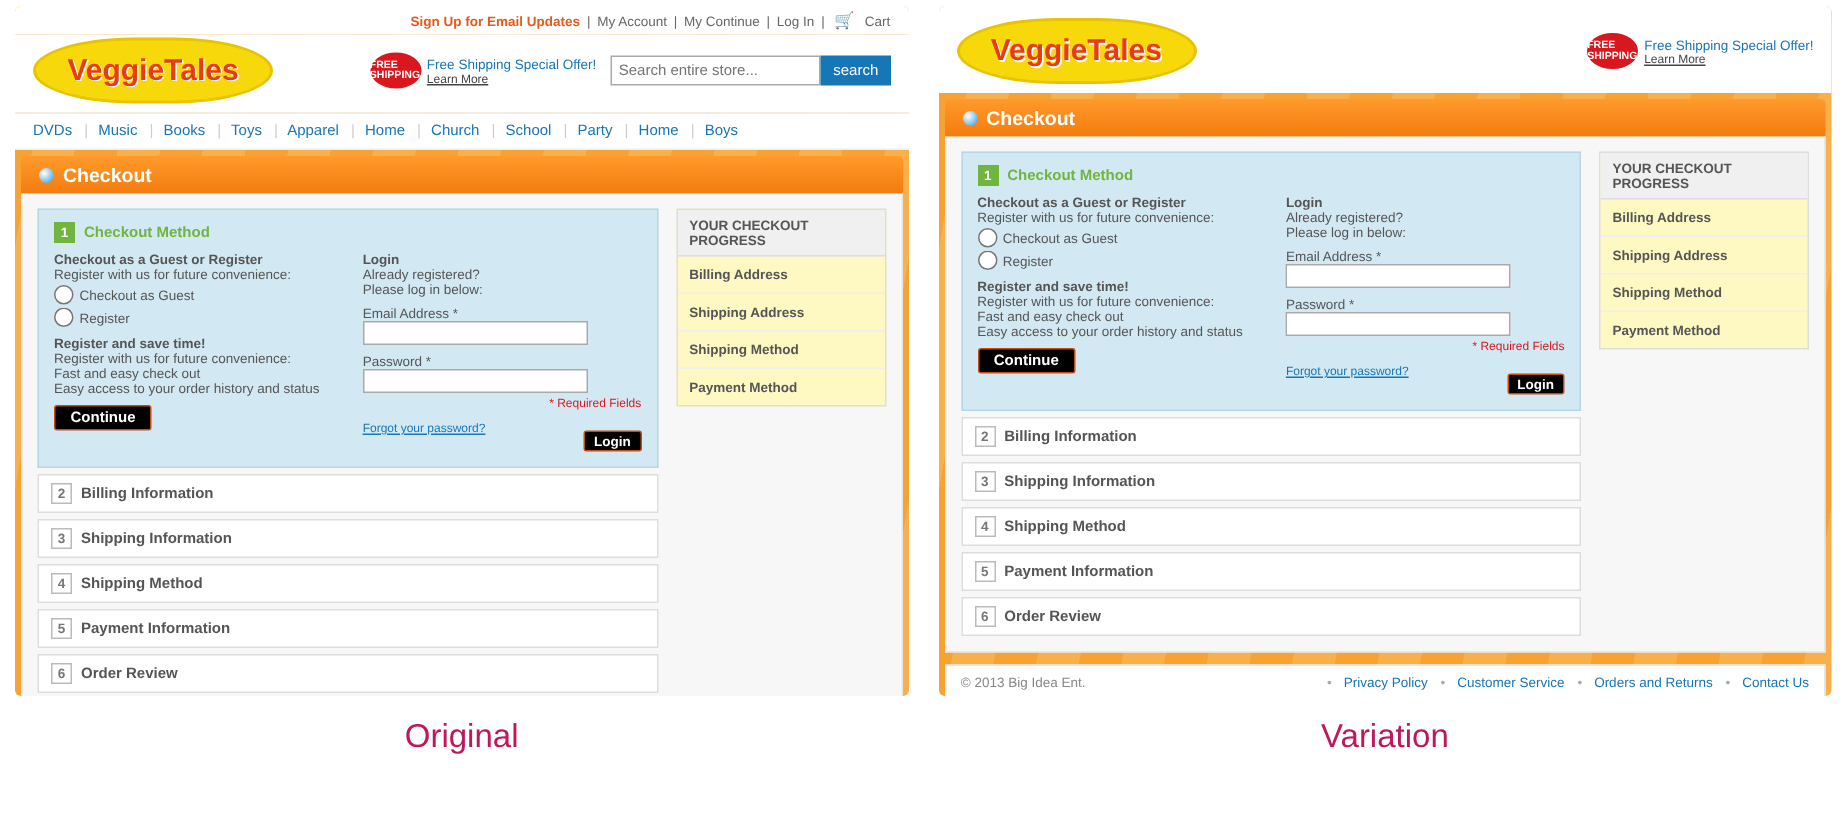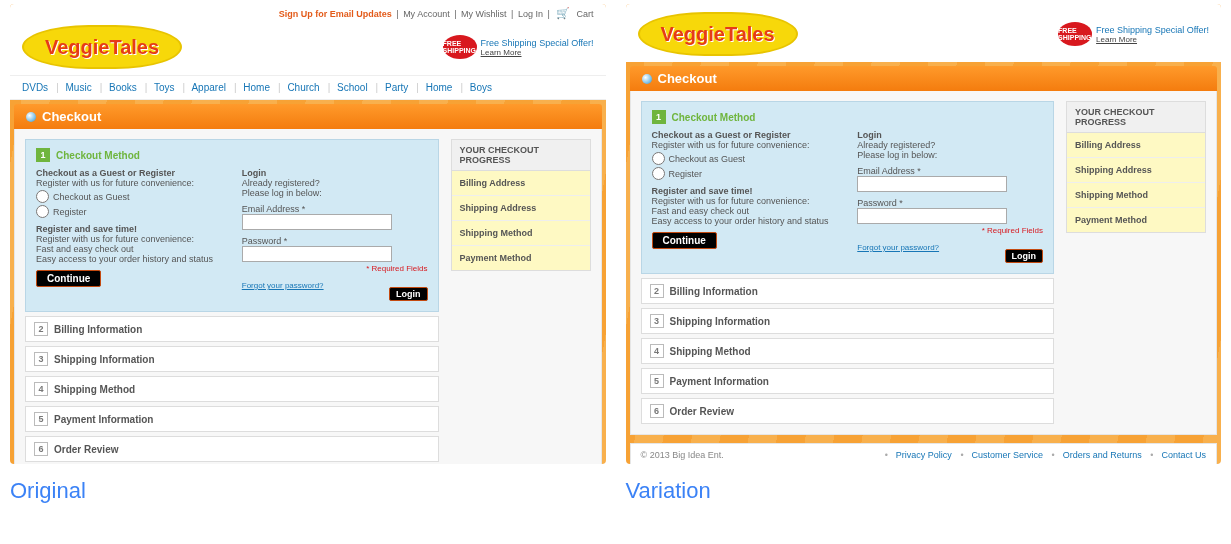--- a/index.html
+++ b/index.html
@@ -19,23 +19,23 @@
   .panel-wrap { flex: 1; }
   .panel {
     background: repeating-linear-gradient(100deg, #f7a235 0 28px, #f8b04d 28px 56px);
     border-radius: 4px;
     padding: 0 0 6px 0;
     height: 460px;
     overflow: hidden;
     position: relative;
   }
   .caption {
-    text-align: left;
+    text-align: center;
     font-size: 22px;
-    color: #3b82f6;
+    color: #be185d;
     margin-top: 14px;
   }
   
   .toplinks {
     background: #fff;
     font-size: 9px;
     color: #666;
     padding: 3px 10px;
     text-align: right;
   }
@@ -179,36 +179,40 @@
 <div class="comparison">
 
   <div class="panel-wrap">
     <div class="panel">
 
       <div class="toplinks">
         <a class="signup">Sign Up for Email Updates</a>
         <span> | </span>
         <a>My Account</a>
         <span> | </span>
-        <a>My Wishlist</a>
+        <a>My Continue</a>
         <span> | </span>
         <a>Log In</a>
         <span> | </span>
         <span class="cart-icon">🛒</span>
         <a>Cart</a>
       </div>
 
       <div class="hdr">
         <div class="logo">VeggieTales</div>
         <div class="free-ship">
           <div class="badge">FREE SHIPPING</div>
           <div>
             <div class="txt">Free Shipping Special Offer!</div>
             <div class="learn">Learn More</div>
           </div>
+        </div>
+        <div class="srch">
+          <input type="text" placeholder="Search entire store..." style="">
+          <button>search</button>
         </div>
       </div>
 
       <div class="nav">
         <a>DVDs</a><span class="sep">|</span>
         <a>Music</a><span class="sep">|</span>
         <a>Books</a><span class="sep">|</span>
         <a>Toys</a><span class="sep">|</span>
         <a>Apparel</a><span class="sep">|</span>
         <a>Home</a><span class="sep">|</span>

